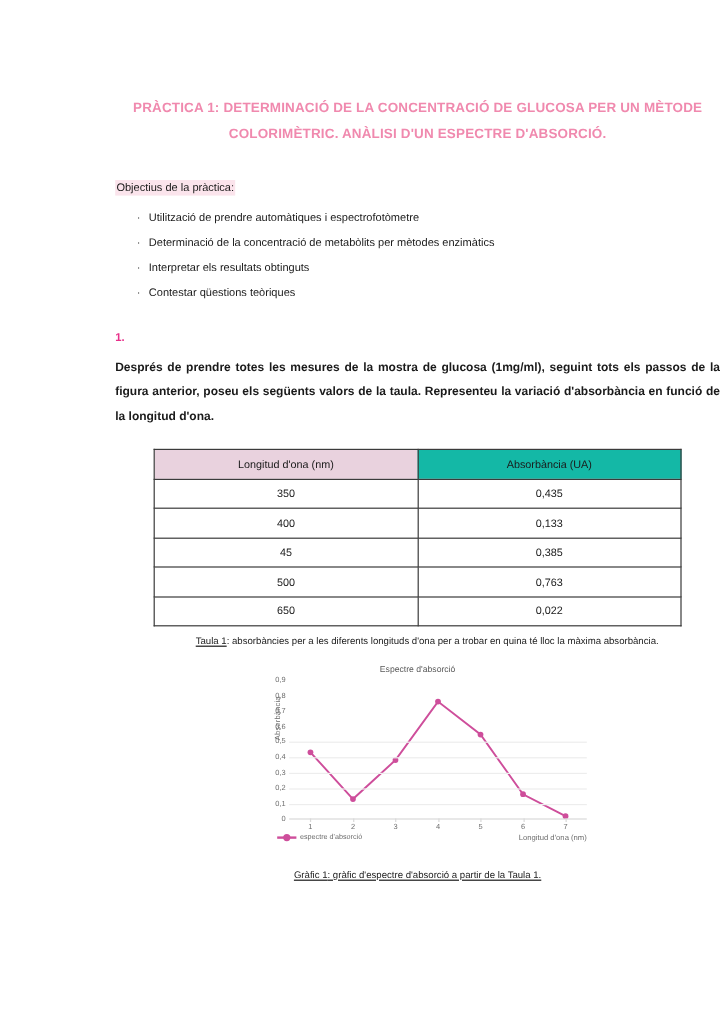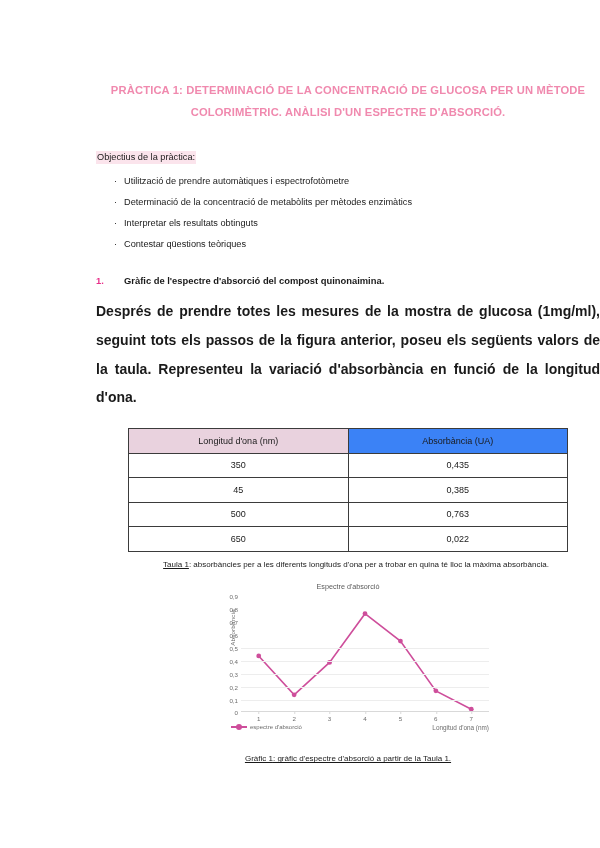--- a/index.html
+++ b/index.html
@@ -74,21 +74,21 @@
     line-height: 1.6;
   }
   .sec-num {
     color: #E8308A;
     font-weight: bold;
     width: 28px;
     flex: 0 0 28px;
   }
   .sec-para {
     margin: 9px 0 0 0;
-    font-size: 14px;
+    font-size: 10px;
     font-weight: bold;
     line-height: 2.05;
     text-align: justify;
   }
 
   
   .table-wrap {
     padding: 16px 80px 0 80px;
   }
   table.data-table {
@@ -100,21 +100,21 @@
   table.data-table td {
     border: 1px solid #3b3b3b;
     text-align: center;
     font-size: 9px;
     font-weight: normal;
     height: 24.5px;
     padding: 0;
     color: #1a1a1a;
   }
   table.data-table th.th-wave { background: #E9D2DE; }
-  table.data-table th.th-abs  { background: #3b82f6; }
+  table.data-table th.th-abs  { background: #14b8a6; }
 
   .caption {
     margin: 0;
     padding: 6px 72px 0 88px;
     font-size: 8px;
     line-height: 1.85;
     text-align: center;
     color: #1a1a1a;
   }
   .caption .u { text-decoration: underline; }
@@ -254,37 +254,40 @@
       <li><span class="bullet">·</span><span>Utilització de prendre automàtiques i espectrofotòmetre</span></li>
       <li><span class="bullet">·</span><span>Determinació de la concentració de metabòlits per mètodes enzimàtics</span></li>
       <li><span class="bullet">·</span><span>Interpretar els resultats obtinguts</span></li>
       <li><span class="bullet">·</span><span>Contestar qüestions teòriques</span></li>
     </ul>
   </div>
 
   <div class="section">
     <div class="sec-head">
       <span class="sec-num">1.</span>
-      <span>Gràfic de l'espectre d'absorció del compost quinonaimina.</span>
     </div>
     <p class="sec-para">Després de prendre totes les mesures de la mostra de glucosa (1mg/ml), seguint tots els passos de la figura anterior, poseu els següents valors de la taula. Representeu la variació d'absorbància en funció de la longitud d'ona.</p>
   </div>
 
   <div class="table-wrap">
     <table class="data-table">
       <thead>
         <tr>
           <th class="th-wave">Longitud d'ona (nm)</th>
           <th class="th-abs">Absorbància (UA)</th>
         </tr>
       </thead>
       <tbody>
         <tr>
           <td>350</td>
           <td>0,435</td>
+        </tr>
+        <tr>
+          <td>400</td>
+          <td>0,133</td>
         </tr>
         <tr>
           <td>45</td>
           <td>0,385</td>
         </tr>
         <tr>
           <td>500</td>
           <td>0,763</td>
         </tr>
         <tr>

